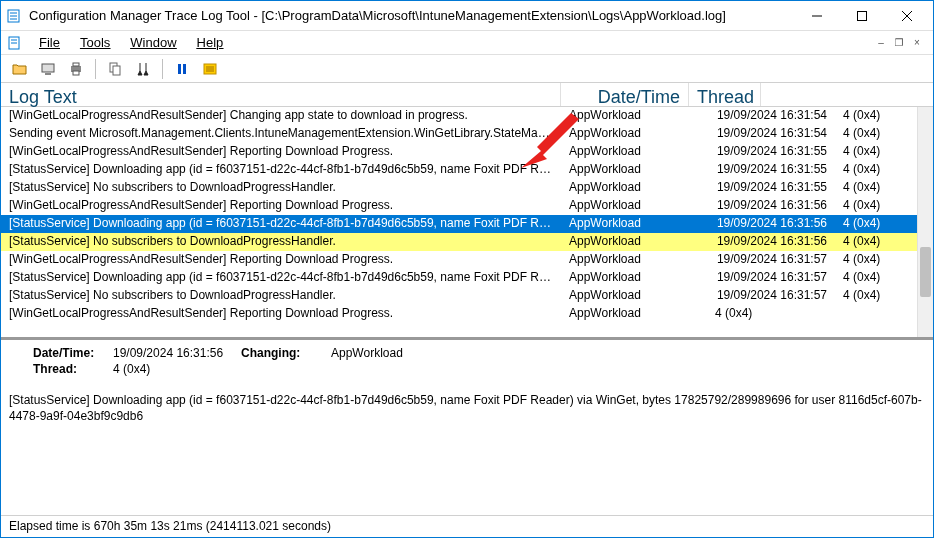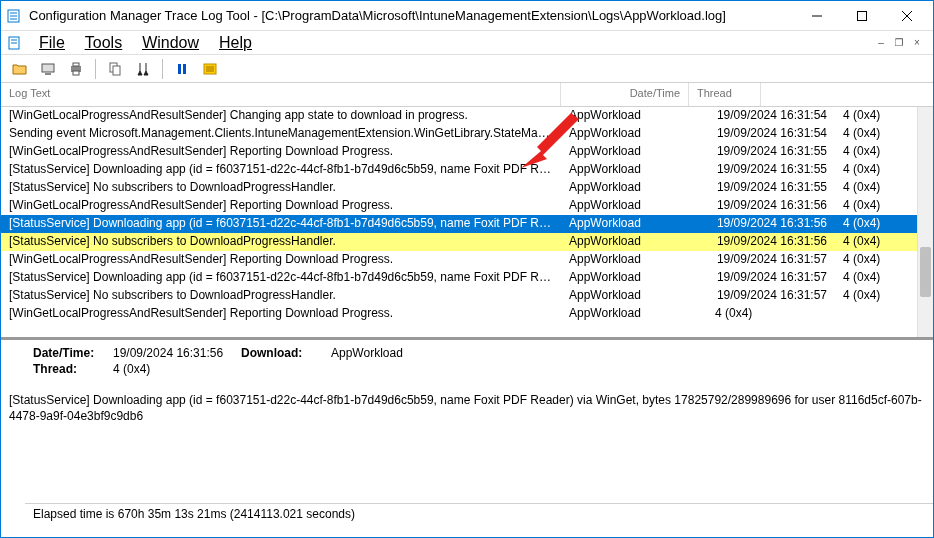--- a/index.html
+++ b/index.html
@@ -28,21 +28,21 @@
 
     .menubar {
       height: 24px;
       display: flex;
       align-items: center;
       padding: 0 4px;
       gap: 0;
       border-bottom: 1px solid #e0e0e0;
     }
     .menubar-left-icon { width: 16px; height: 16px; margin: 0 6px 0 2px; display: inline-flex; }
-    .menu-item { padding: 2px 10px; font-size: 16px; text-decoration: underline; }
+    .menu-item { padding: 2px 10px; font-size: 13px; text-decoration: underline; }
     .menu-item .ul { text-decoration: underline; }
     .menubar-right { margin-left: auto; display: flex; gap: 2px; padding-right: 4px; }
     .md-btn { width: 16px; height: 16px; display: flex; align-items: center; justify-content: center; font-size: 10px; color: #555; }
 
     .toolbar {
       height: 28px;
       display: flex;
       align-items: center;
       padding: 0 8px;
       gap: 6px;
@@ -58,22 +58,22 @@
     }
     .log-header {
       display: flex;
       height: 24px;
       border-bottom: 1px solid #d0d0d0;
       background: #fff;
     }
     .lh-cell {
       padding: 4px 8px;
       border-right: 1px solid #e0e0e0;
-      font-size: 11px;
-      color: #737373;
+      font-size: 18px;
+      color: #0c4a6e;
     }
     .col-text { width: 560px; }
     .col-comp { width: 146px; }
     .col-date { width: 128px; text-align: right; }
     .col-thread { width: 72px; }
 
     .log-rows {
       height: 230px;
       overflow: hidden;
       position: relative;
@@ -123,26 +123,25 @@
     .dt-col1 { width: 200px; display: flex; }
     .dt-col2 { width: 300px; display: flex; }
     .dt-label2 { font-weight: bold; width: 90px; }
     .detail-msg { margin-top: 16px; font-size: 12px; line-height: 1.35; word-wrap: break-word; }
 
     .statusbar {
       position: absolute;
       left: 0;
       right: 0;
       bottom: 0;
-      height: 34px;
+      height: 22px;
       border-top: 1px solid #d0d0d0;
       padding: 3px 8px;
       font-size: 12px;
       background: #fff;
-      margin-left: 24px;
     }
 
     .arrow {
       position: absolute;
       left: 520px;
       top: 112px;
       pointer-events: none;
       z-index: 50;
     }
 
@@ -338,21 +337,21 @@
   </svg>
 </div>
 
 <div class="detail-pane">
   <div class="detail-top">
     <div class="dt-col1">
       <span class="dt-label">Date/Time:</span>
       <span>19/09/2024 16:31:56</span>
     </div>
     <div class="dt-col2">
-      <span class="dt-label2">Download:</span>
+      <span class="dt-label2">Changing:</span>
       <span>AppWorkload</span>
     </div>
   </div>
   <div class="detail-top">
     <div class="dt-col1">
       <span class="dt-label">Thread:</span>
       <span>4 (0x4)</span>
     </div>
   </div>
   <div class="detail-msg">[StatusService] Downloading app (id = f6037151-d22c-44cf-8fb1-b7d49d6c5b59, name Foxit PDF Reader) via WinGet, bytes 17825792/289989696 for user 8116d5cf-607b-4478-9a9f-04e3bf9c9db6</div>

